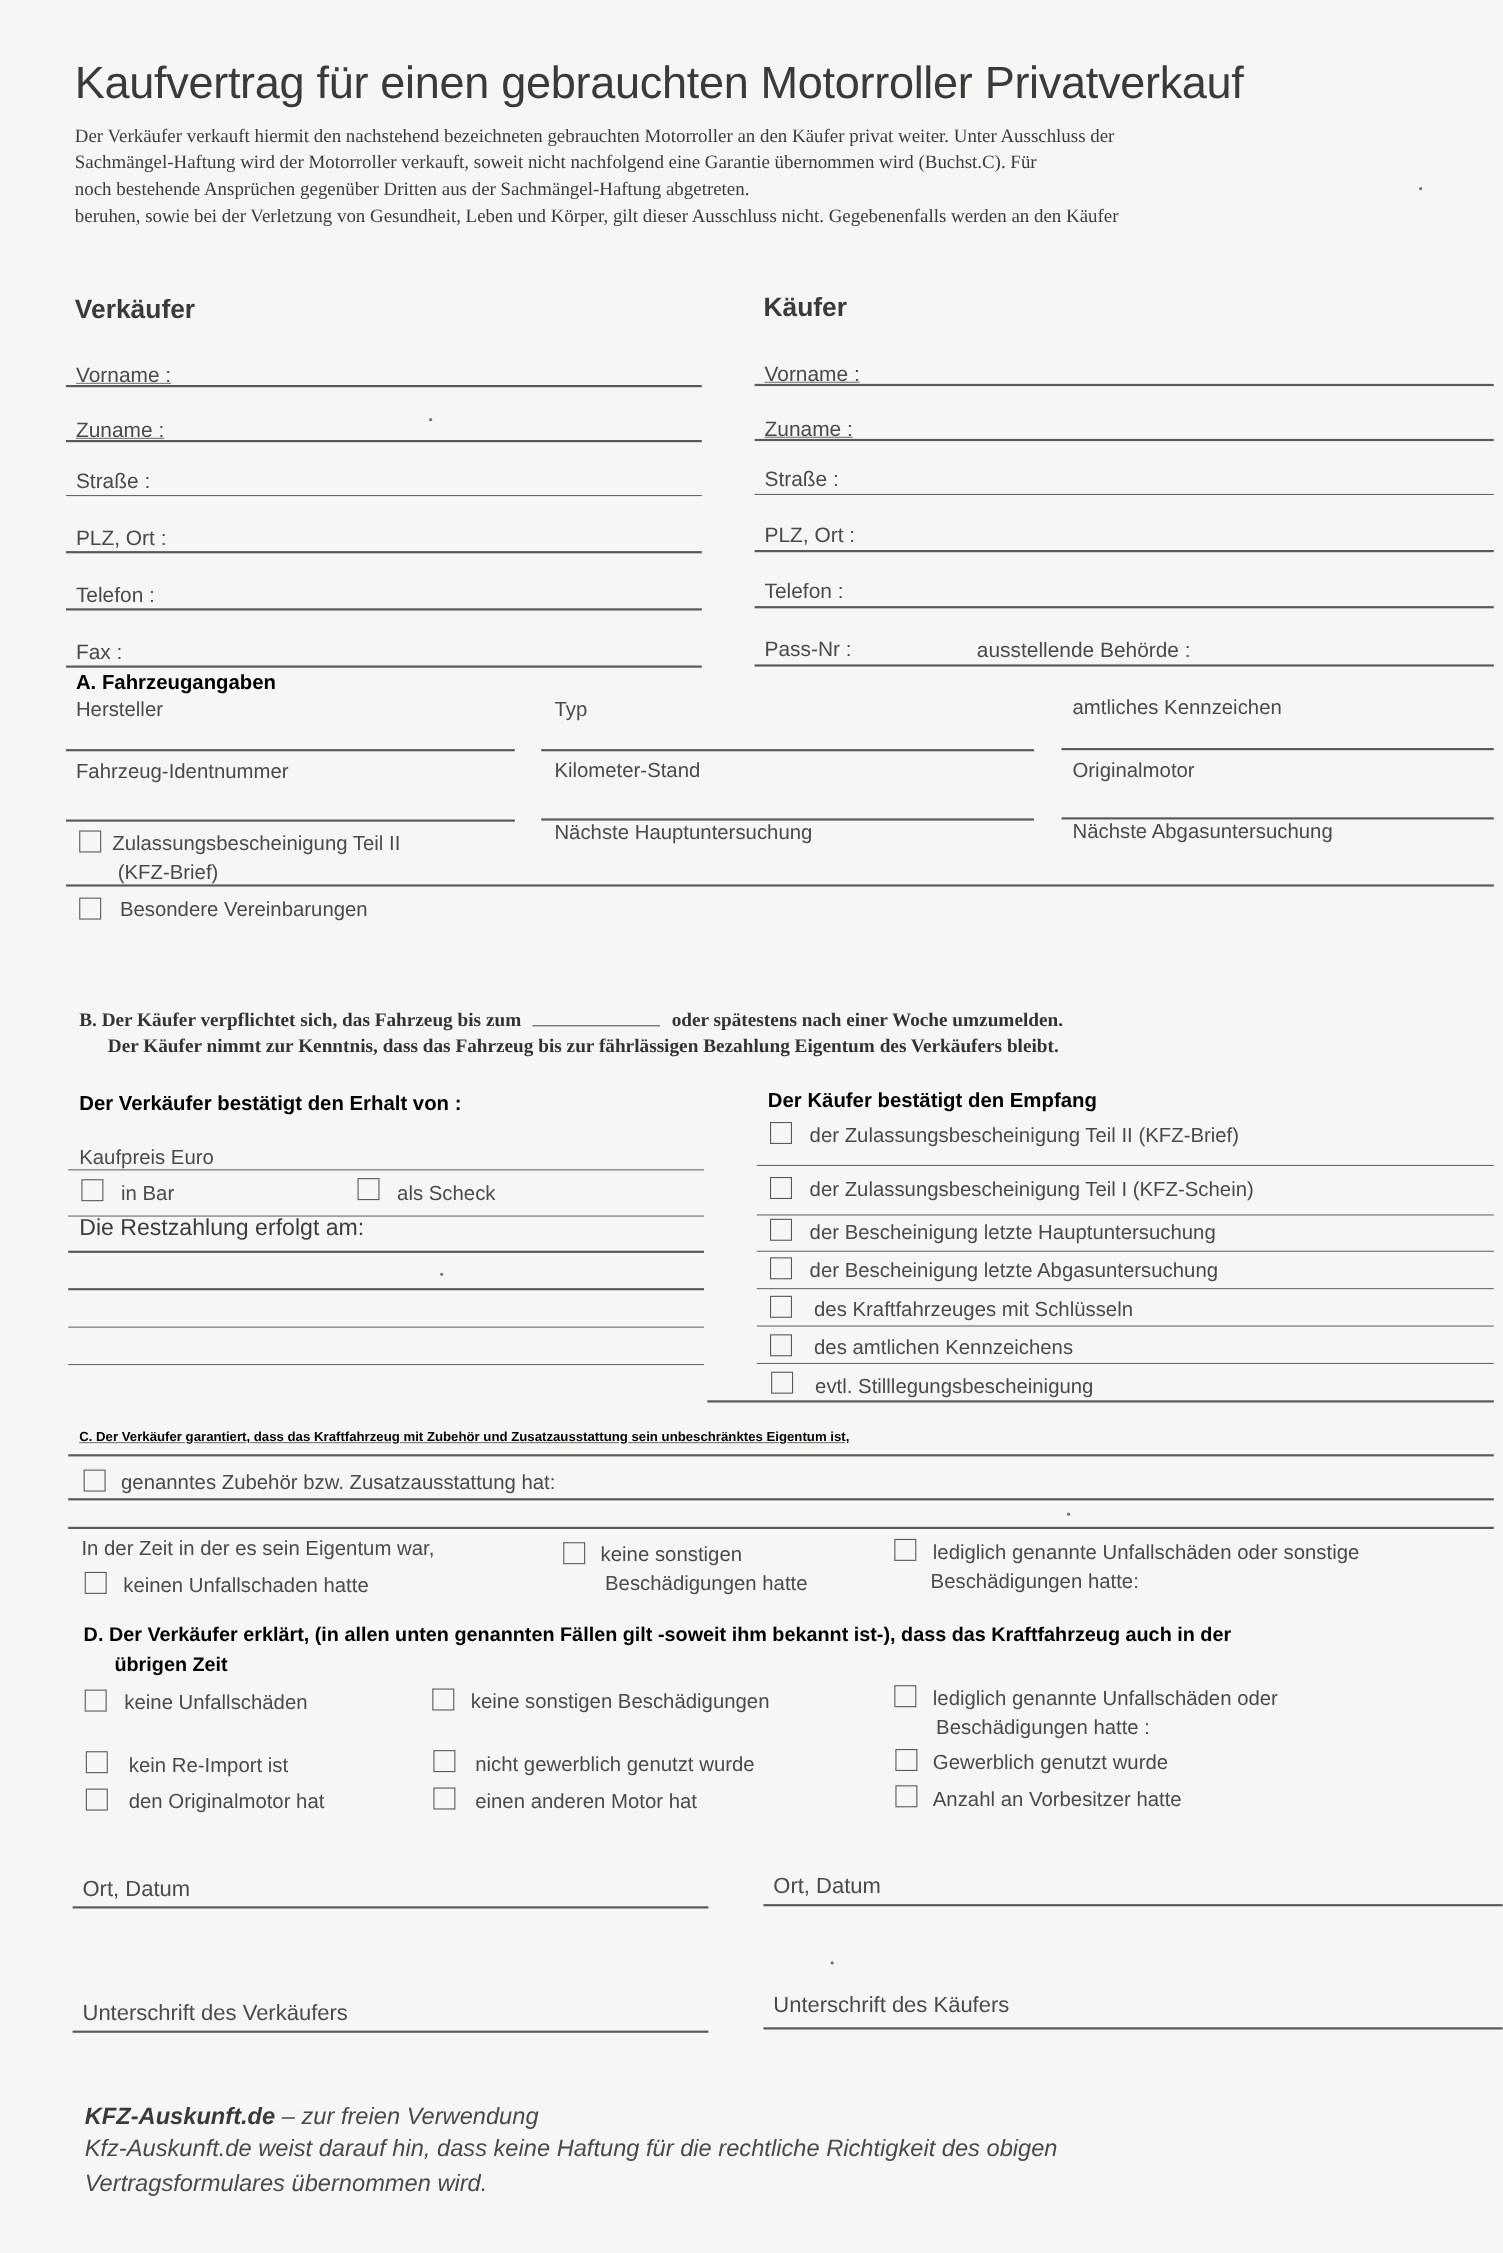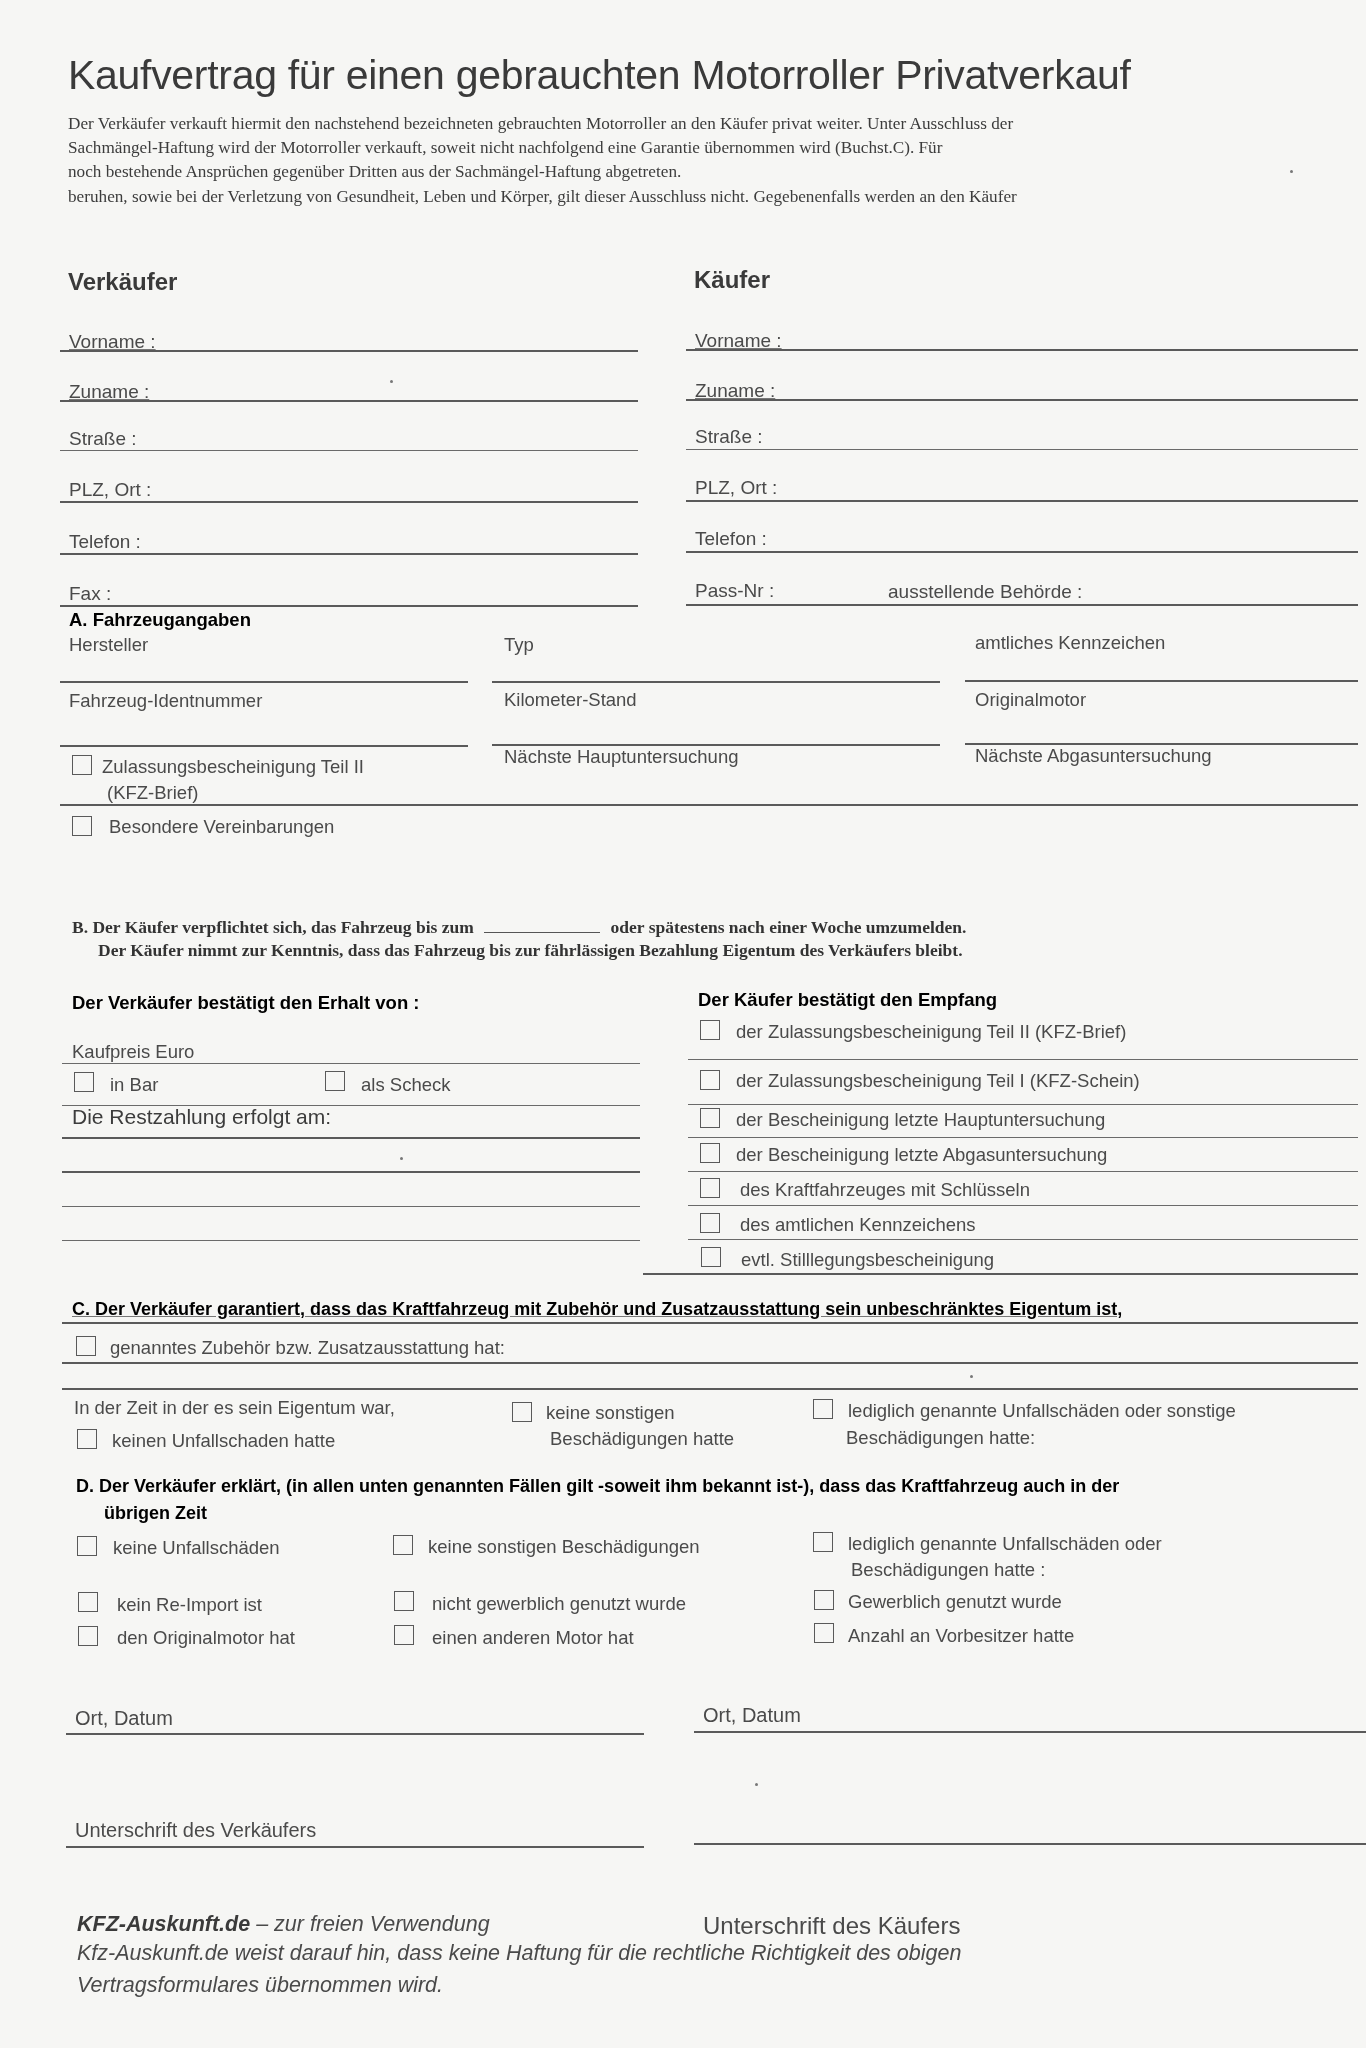--- a/index.html
+++ b/index.html
@@ -138,21 +138,21 @@
 <div class="line thin" style="left:688px;width:670px;top:1205px;"></div>
 
 <div class="cb" style="left:700px;top:1213px;"></div>
 <div class="abs lbl-sm" style="left:740px;top:1214px;">des amtlichen Kennzeichens</div>
 <div class="line thin" style="left:688px;width:670px;top:1239px;"></div>
 
 <div class="cb" style="left:701px;top:1247px;"></div>
 <div class="abs lbl-sm" style="left:741px;top:1249px;">evtl. Stilllegungsbescheinigung</div>
 <div class="line" style="left:643px;width:715px;top:1273px;"></div>
 
-<div class="abs bold u" style="left:72px;top:1299px;font-size:18px;">C. Der Verkäufer garantiert, dass das Kraftfahrzeug mit Zubehör und Zusatzausstattung sein unbeschränktes Eigentum ist,</div>
+<div class="abs bold u" style="left:72px;top:1299px;font-size:12px;">C. Der Verkäufer garantiert, dass das Kraftfahrzeug mit Zubehör und Zusatzausstattung sein unbeschränktes Eigentum ist,</div>
 <div class="line" style="left:62px;width:1296px;top:1322px;"></div>
 <div class="cb" style="left:76px;top:1336px;"></div>
 <div class="abs lbl-sm" style="left:110px;top:1337px;">genanntes Zubehör bzw. Zusatzausstattung hat:</div>
 <div class="line" style="left:62px;width:1296px;top:1362px;"></div>
 <div class="line" style="left:62px;width:1296px;top:1388px;"></div>
 
 <div class="abs lbl-sm" style="left:74px;top:1397px;">In der Zeit in der es sein Eigentum war,</div>
 <div class="cb" style="left:77px;top:1429px;"></div>
 <div class="abs lbl-sm" style="left:112px;top:1430px;">keinen Unfallschaden hatte</div>
 
@@ -189,21 +189,21 @@
 <div class="cb" style="left:814px;top:1623px;"></div>
 <div class="abs lbl-sm" style="left:848px;top:1625px;">Anzahl an Vorbesitzer hatte</div>
 
 <div class="abs lbl" style="left:75px;top:1707px;font-size:20px;">Ort, Datum</div>
 <div class="line" style="left:66px;width:578px;top:1733px;"></div>
 <div class="abs lbl" style="left:703px;top:1704px;font-size:20px;">Ort, Datum</div>
 <div class="line" style="left:694px;width:672px;top:1731px;"></div>
 
 <div class="abs lbl" style="left:75px;top:1819px;font-size:20px;">Unterschrift des Verkäufers</div>
 <div class="line" style="left:66px;width:578px;top:1846px;"></div>
-<div class="abs lbl" style="left:703px;top:1912px;font-size:24px;">Unterschrift des Käufers</div>
+<div class="abs lbl" style="left:703px;top:1812px;font-size:20px;">Unterschrift des Käufers</div>
 <div class="line" style="left:694px;width:672px;top:1843px;"></div>
 
 <div class="abs" style="left:77px;top:1912px;">
   <span class="foot-b">KFZ-Auskunft.de</span><span class="foot"> – zur freien Verwendung</span>
 </div>
 <div class="abs foot" style="left:77px;top:1941px;">Kfz-Auskunft.de weist darauf hin, dass keine Haftung für die rechtliche Richtigkeit des obigen</div>
 <div class="abs foot" style="left:77px;top:1973px;">Vertragsformulares übernommen wird.</div>
 
 <div class="dot" style="left:390px;top:380px;"></div>
 <div class="dot" style="left:1290px;top:170px;"></div>

